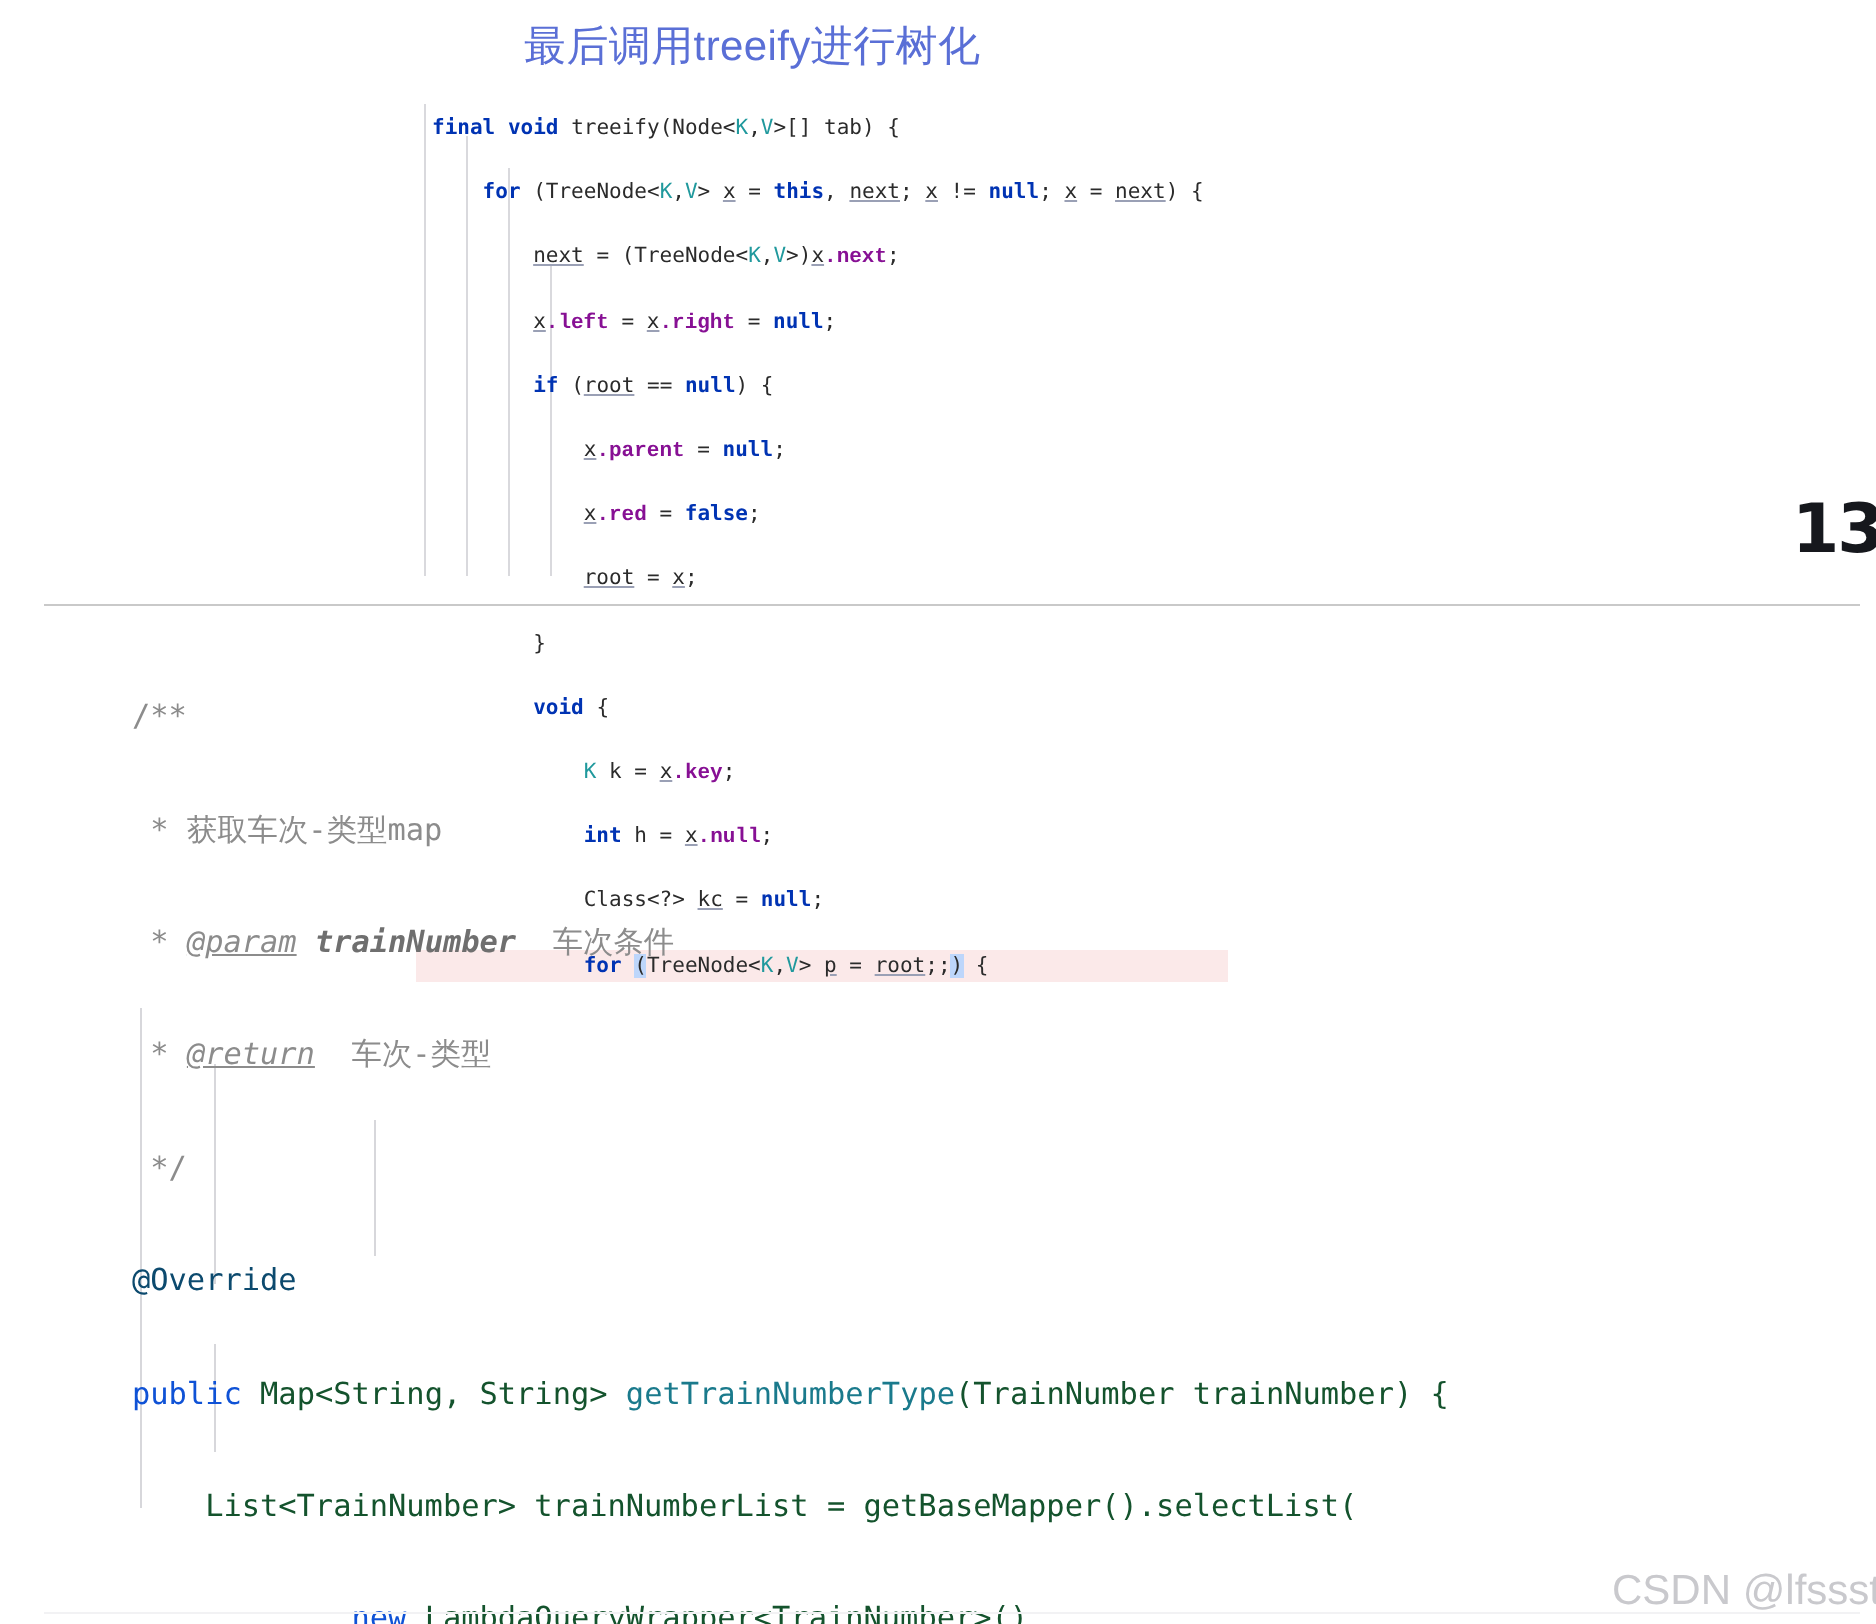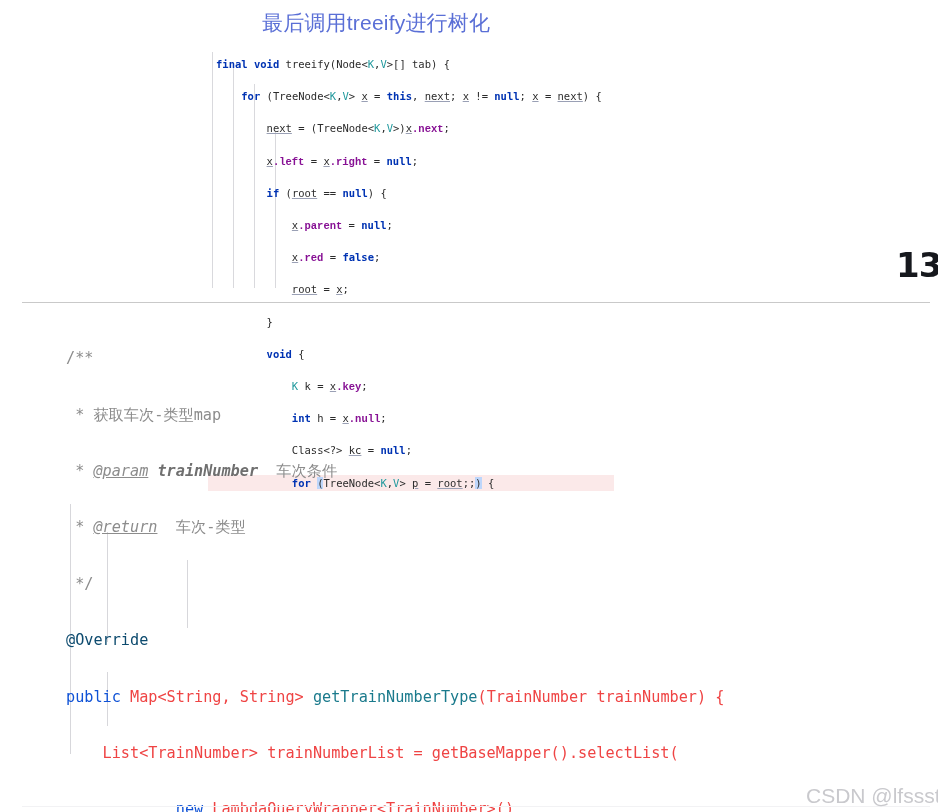--- a/index.html
+++ b/index.html
@@ -125,21 +125,21 @@
     position: relative;
   }
 
   
   .cmt   { color: #8c8c8c; }
   .cmtlk { color: #8c8c8c; font-style: italic; text-decoration: underline; }
   .cmti  { color: #6f6f6f; font-style: italic; font-weight: bold; }
   .ann   { color: #0c4a6e; }
   .bk    { color: #0f52d6; }
   .bmeth { color: #1a7a8c; }
-  .bplain{ color: #ef4444; }
+  .bplain{ color: #14532d; }
 
   
   .bguide {
     position: absolute;
     width: 1px;
     background: #d7d7db;
   }
 
   
   #csdn {

